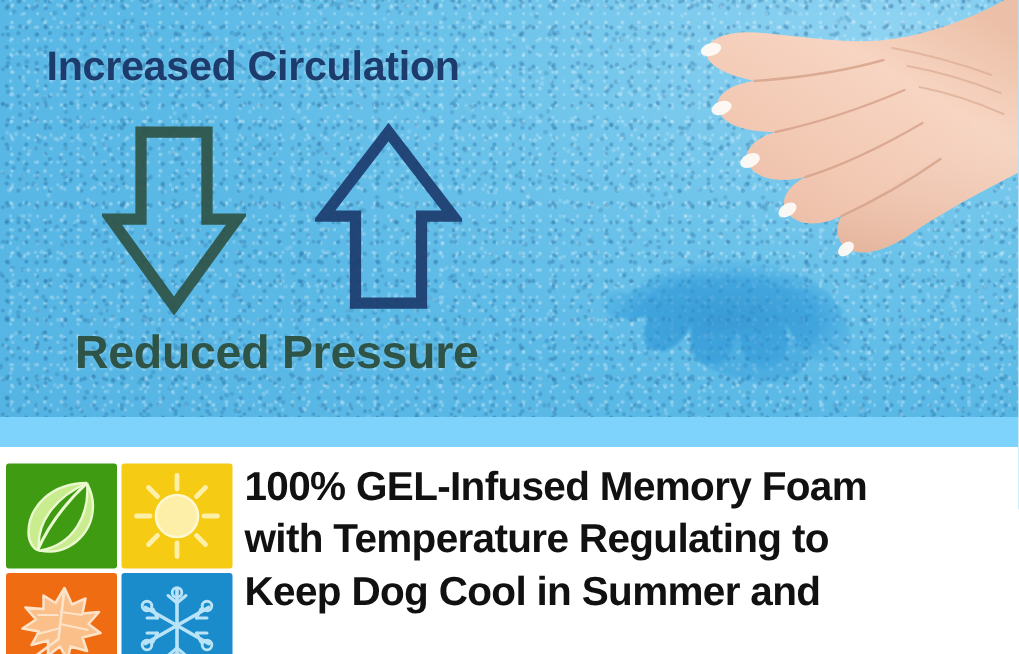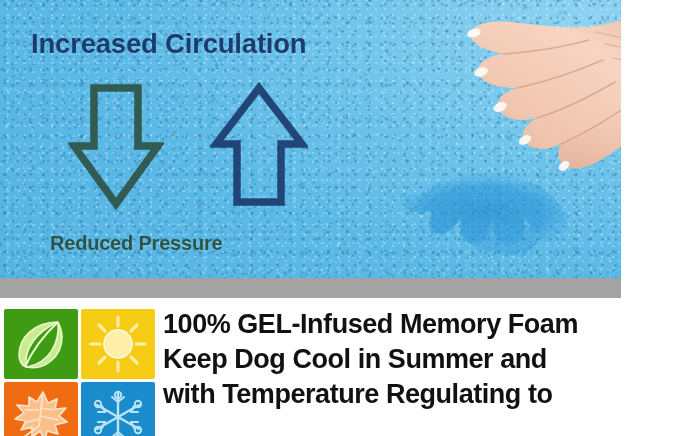--- a/index.html
+++ b/index.html
@@ -6,24 +6,24 @@
     margin: 0;
     padding: 0;
     background: #ffffff;
   }
   body {
     font-family: "Liberation Sans", sans-serif;
   }
 
   .ad-card {
     position: relative;
-    width: 621px;
+    width: 679px;
     height: 436px;
     overflow: hidden;
-    background: #a3a3a3;
+    background: #7dd3fc;
   }
 
   
   .foam-photo {
     position: absolute;
     left: 0;
     top: 0;
     width: 679px;
     height: 278px;
     overflow: hidden;
@@ -92,22 +92,22 @@
     text-shadow: 0 1px 2px rgba(255,255,255,.18);
   }
   .callout-top {
     left: 31px;
     top: 28px;
     font-size: 27.5px;
     color: #1c3c6e;
   }
   .callout-bottom {
     left: 50px;
-    top: 232px;
-    font-size: 20px;
+    top: 217px;
+    font-size: 31px;
     color: #2e5347;
   }
 
   .arrow-down { position: absolute; left: 68px; top: 82px; }
   .arrow-up   { position: absolute; left: 210px; top: 82px; }
 
   
   .caption-panel {
     position: absolute;
     left: 0;
@@ -325,17 +325,17 @@
               <circle cx="49" cy="42" r="3.2"></circle>
             <circle cx="49" cy="16" r="3.2"></circle>
               <circle cx="9" cy="42" r="3.2"></circle>
           </g>
         </svg>
       </div>
     </div>
 
     <div class="caption-text">
       <div class="caption-line">100% GEL-Infused Memory Foam</div>
+      <div class="caption-line">with Temperature Regulating to</div>
       <div class="caption-line">Keep Dog Cool in Summer and</div>
-      <div class="caption-line">with Temperature Regulating to</div>
     </div>
   </div>
 </div>
 
 </body></html>

